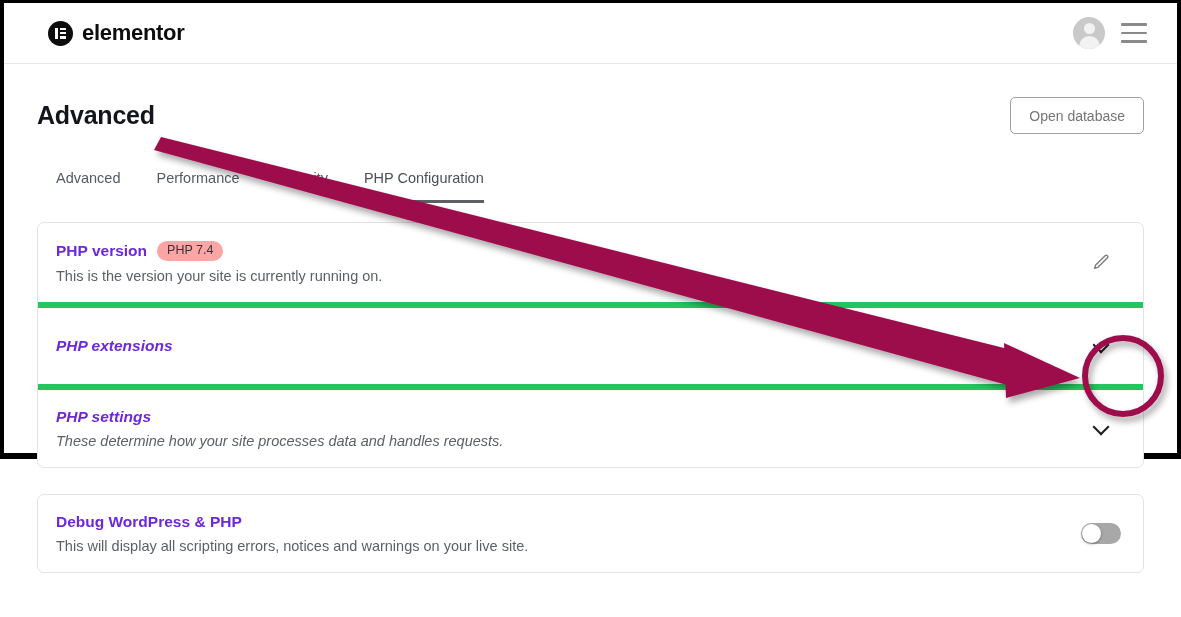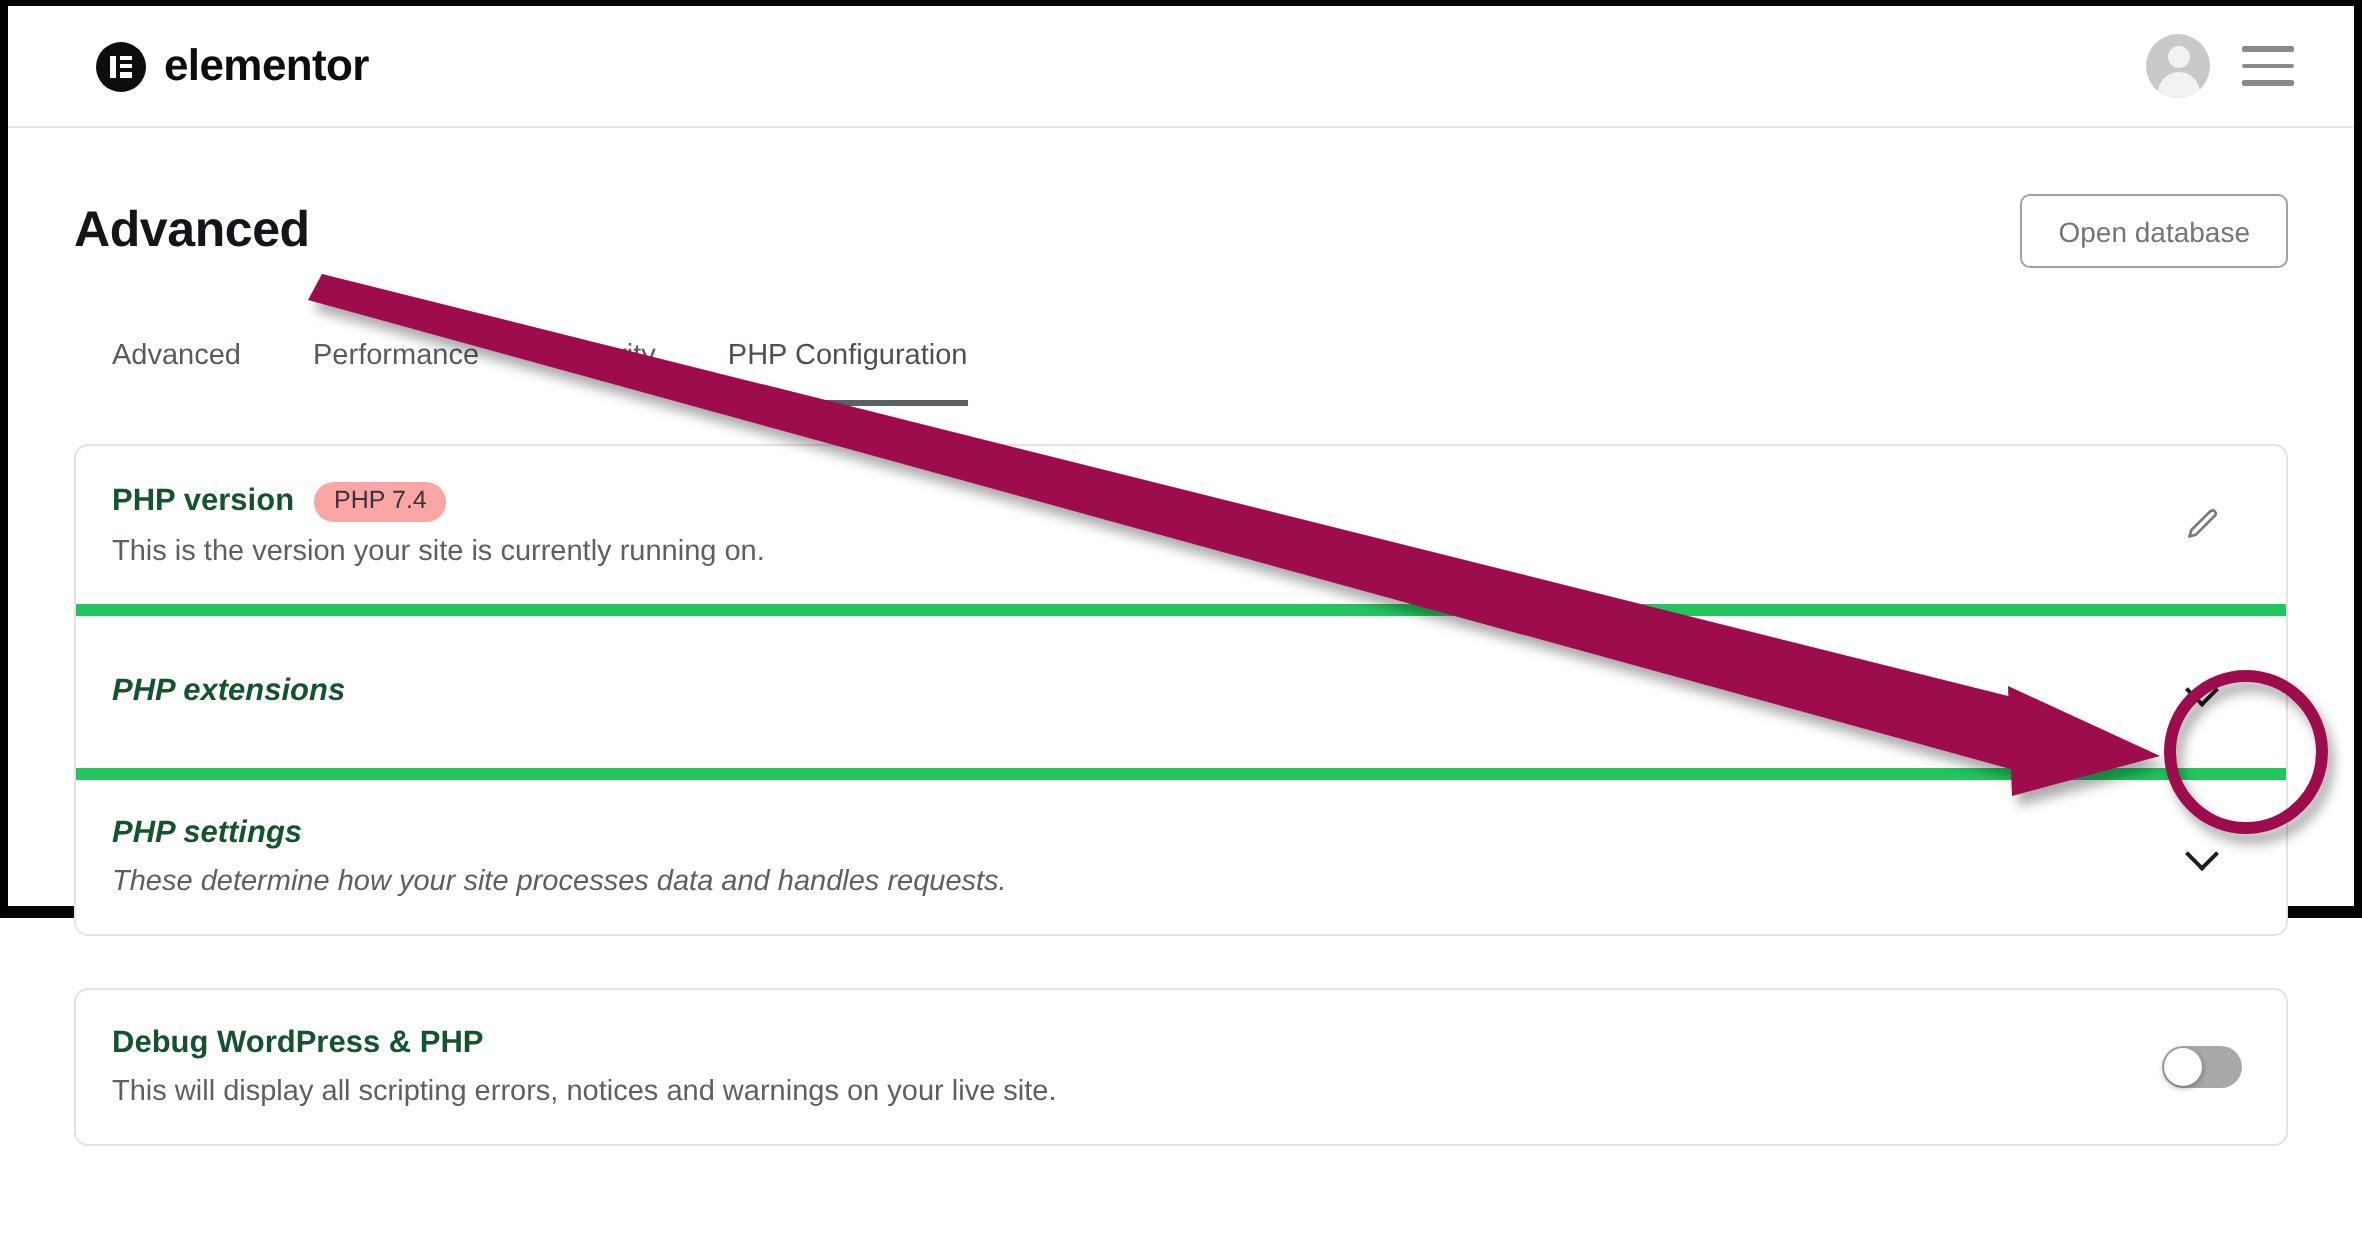--- a/index.html
+++ b/index.html
@@ -192,21 +192,21 @@
 
   .row-text { flex: 1 1 auto; }
   .row-title-line {
     display: flex;
     align-items: center;
     gap: 10px;
   }
   .row-title {
     font-size: 15.5px;
     font-weight: bold;
-    color: #14532d;
+    color: #6d28d9;
   }
   .badge {
     background: #fca5a5;
     color: #33353b;
     font-size: 12.5px;
     border-radius: 11px;
     padding: 3px 10px 4px;
     line-height: 1;
     white-space: nowrap;
   }

